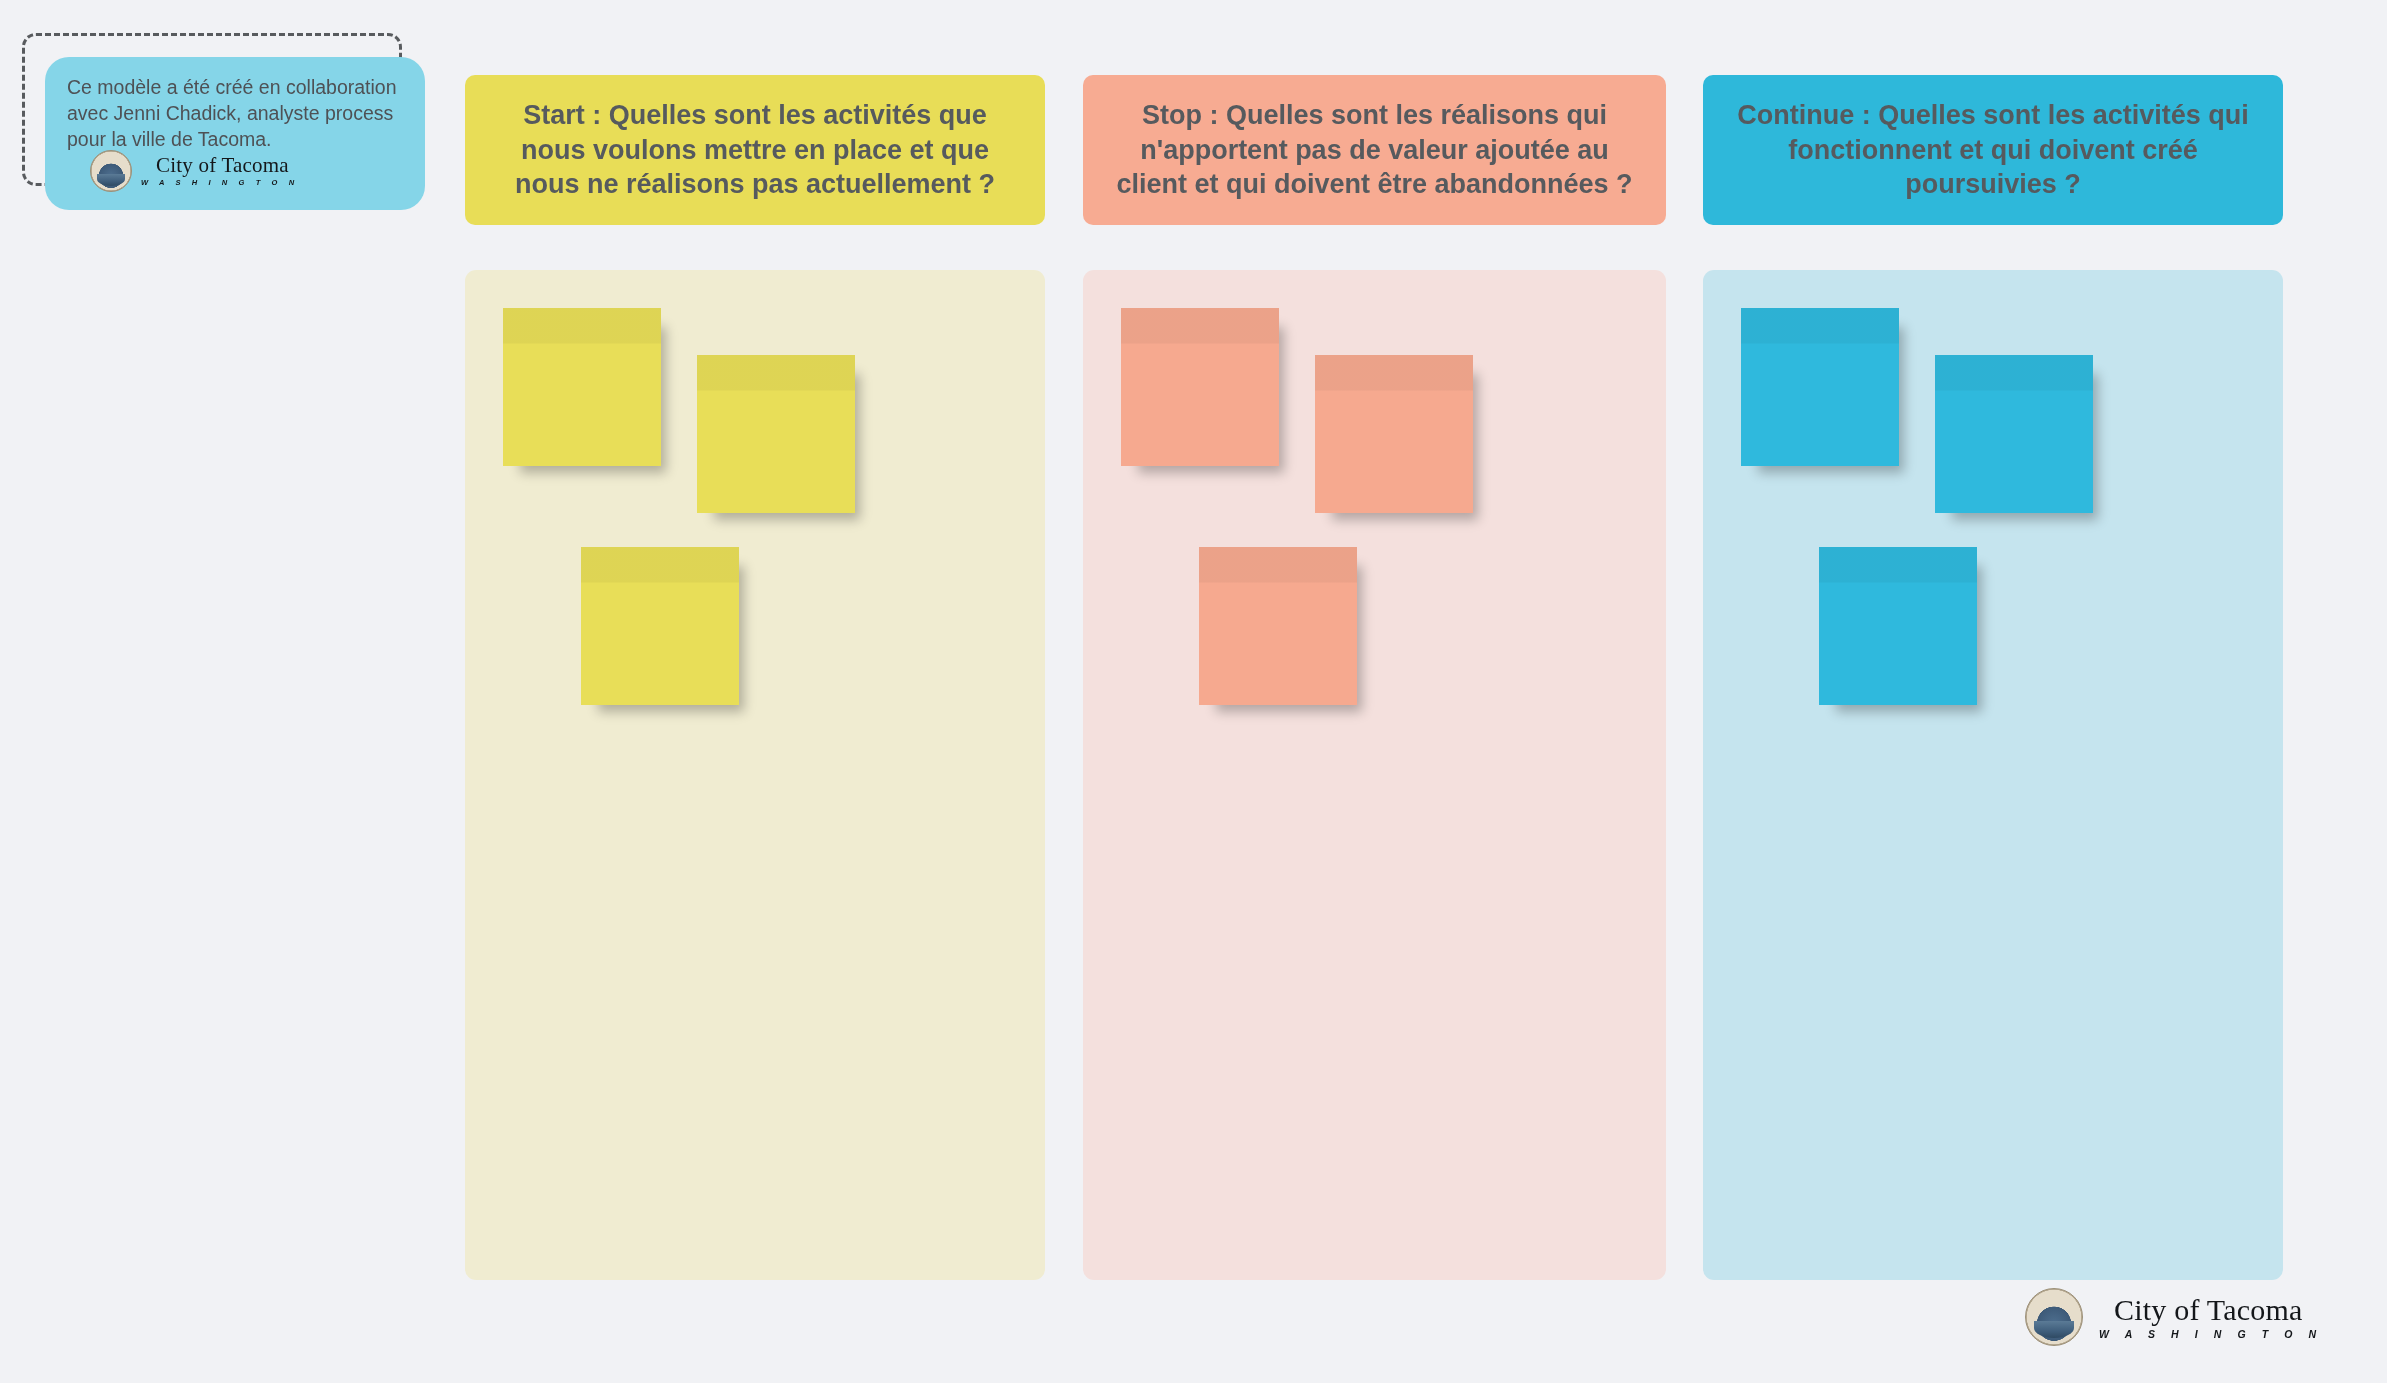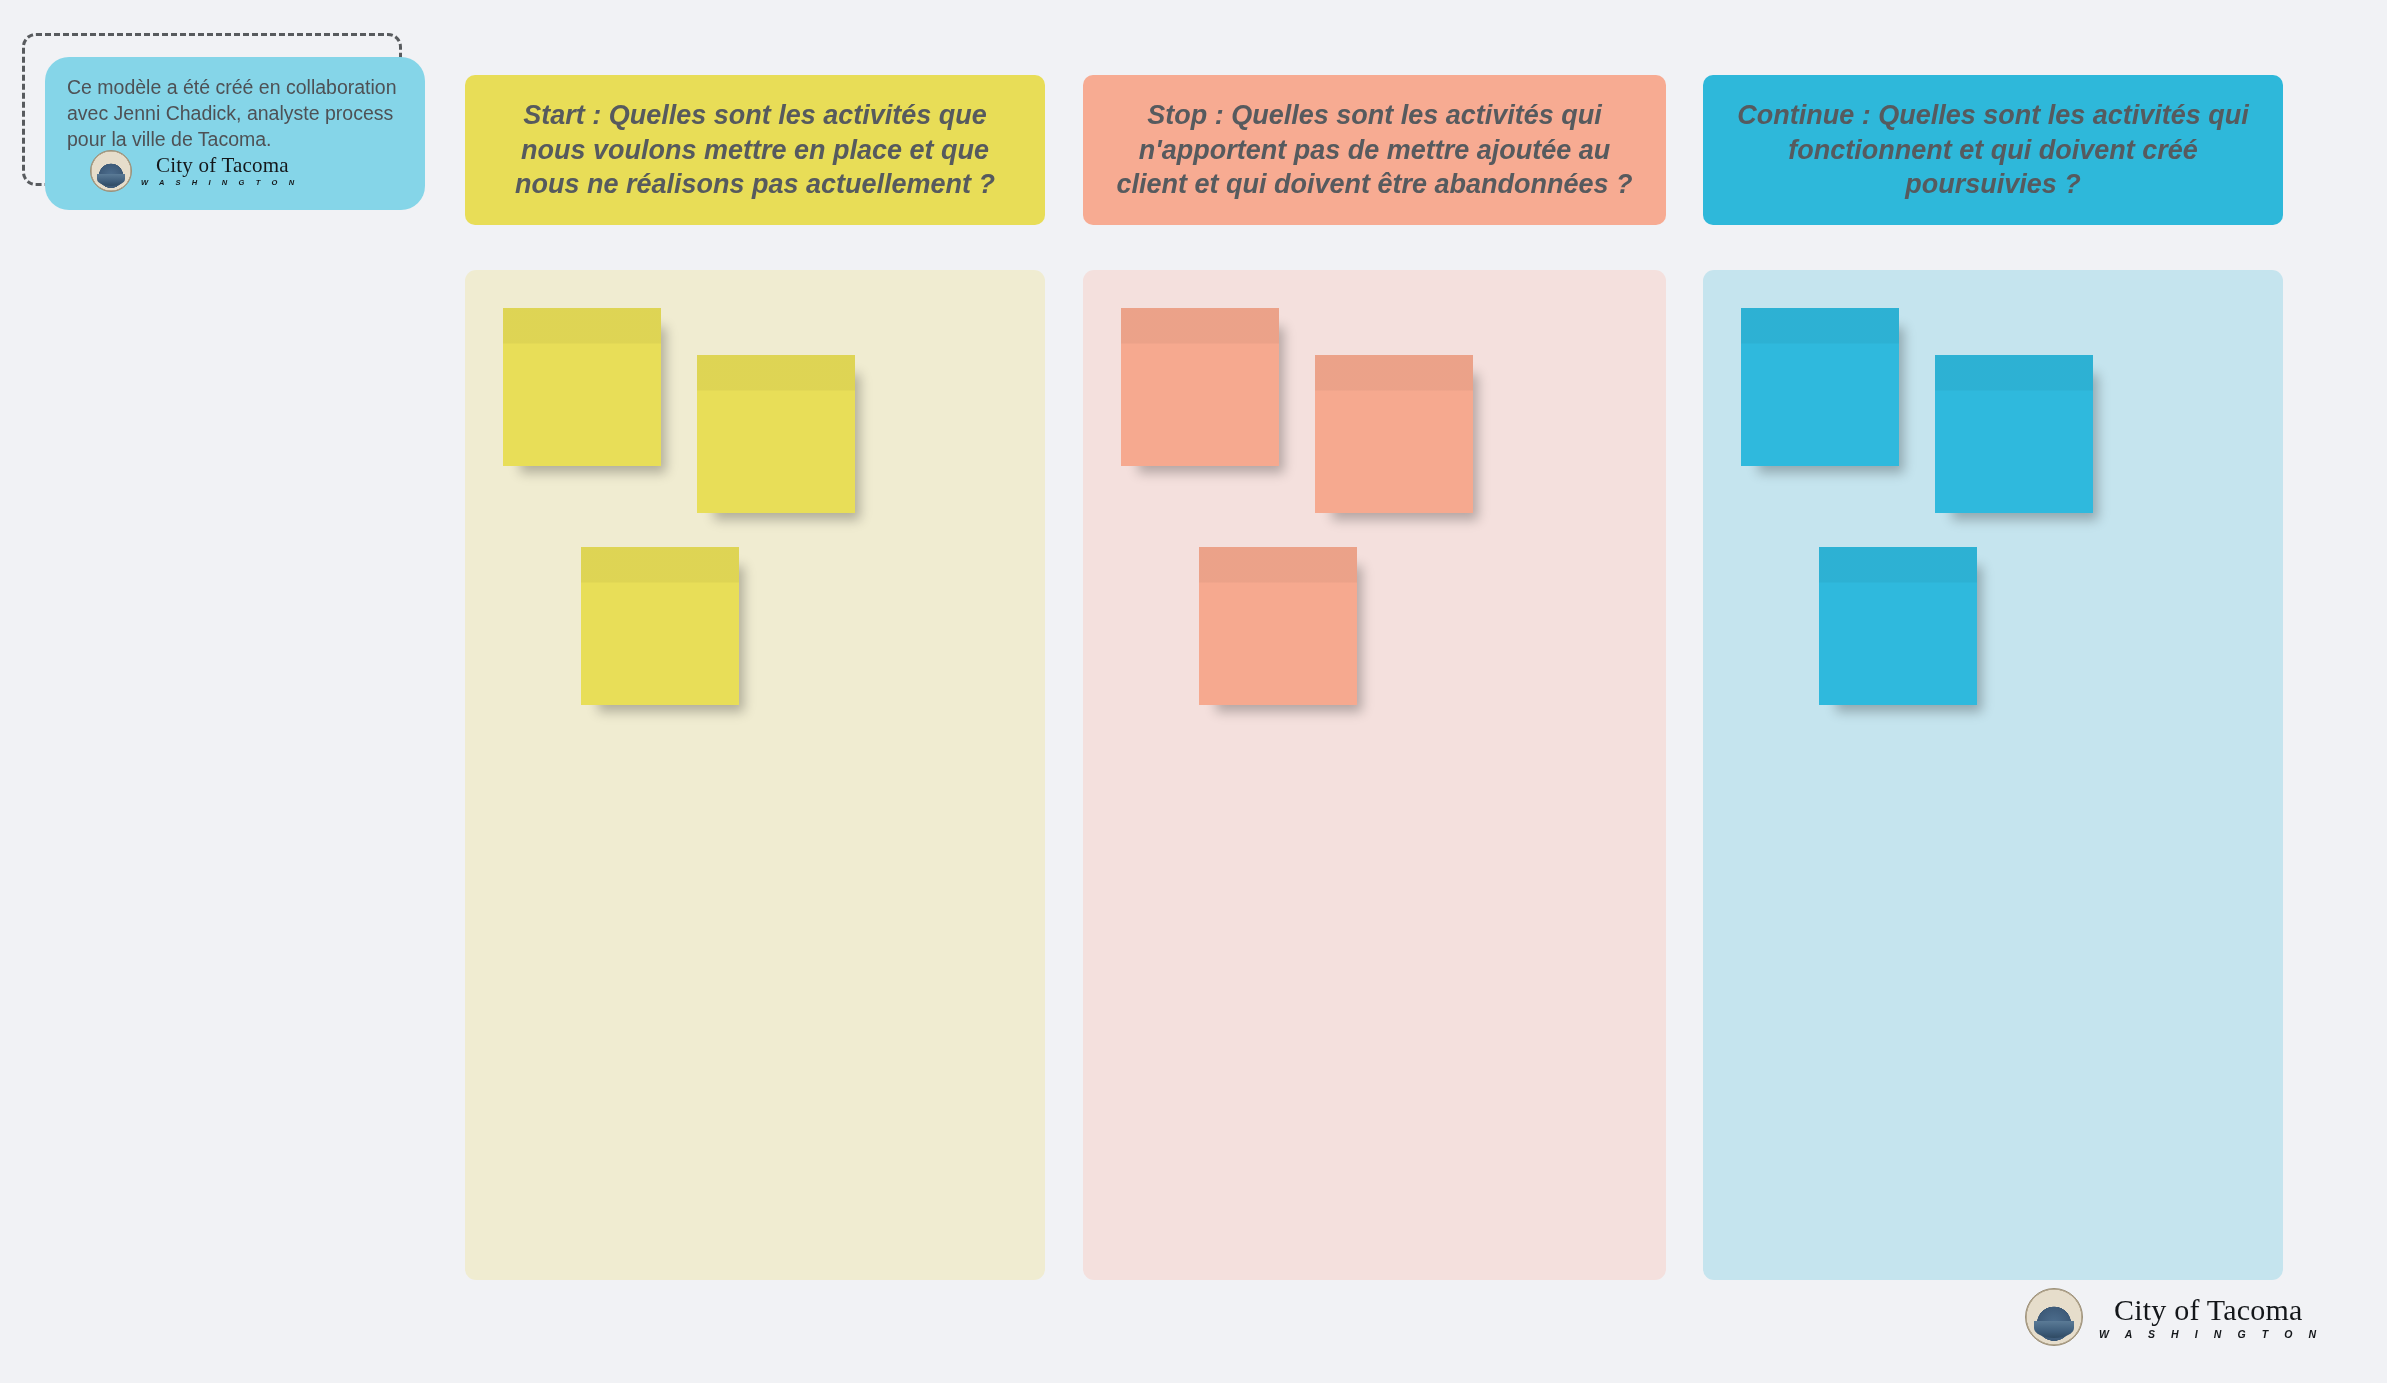--- a/index.html
+++ b/index.html
@@ -74,21 +74,20 @@
   }
 
   
   .column { position:absolute; top:0; }
   .col-header {
     position:absolute; top:75px;
     height:150px;
     border-radius:10px;
     display:flex; align-items:center; justify-content:center;
     padding:0 28px;
-    font-style:italic;
   }
   .col-header-text {
     font-size:27px; font-weight:700; line-height:1.28;
     color:#565a5e; text-align:center;
   }
   .col-board {
     position:absolute; top:270px;
     height:1010px;
     border-radius:11px;
   }
@@ -146,21 +145,21 @@
     </div>
     <div class="col-board" style="background: rgb(240, 236, 209);">
       <div class="sticky slot-a" style="background: rgb(232, 222, 88);"></div>
       <div class="sticky slot-b" style="background: rgb(232, 222, 88);"></div>
       <div class="sticky slot-c" style="background: rgb(232, 222, 88);"></div>
     </div>
   </div>
 
   <div class="column col-2">
     <div class="col-header" style="background: rgb(247, 171, 146);">
-      <div class="col-header-text">Stop : Quelles sont les activités qui n'apportent pas de mettre ajoutée au client et qui doivent être abandonnées ?</div>
+      <div class="col-header-text">Stop : Quelles sont les réalisons qui n'apportent pas de valeur ajoutée au client et qui doivent être abandonnées ?</div>
     </div>
     <div class="col-board" style="background: rgb(244, 224, 221);">
       <div class="sticky slot-a" style="background: rgb(246, 169, 143);"></div>
       <div class="sticky slot-b" style="background: rgb(246, 169, 143);"></div>
       <div class="sticky slot-c" style="background: rgb(246, 169, 143);"></div>
     </div>
   </div>
 
   <div class="column col-3">
     <div class="col-header" style="background: rgb(46, 184, 218);">

